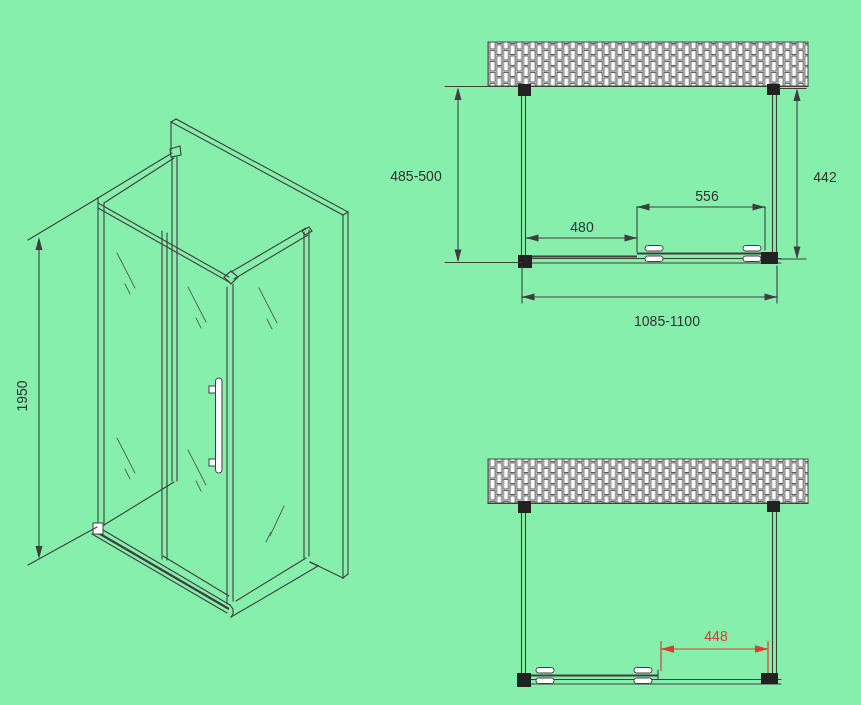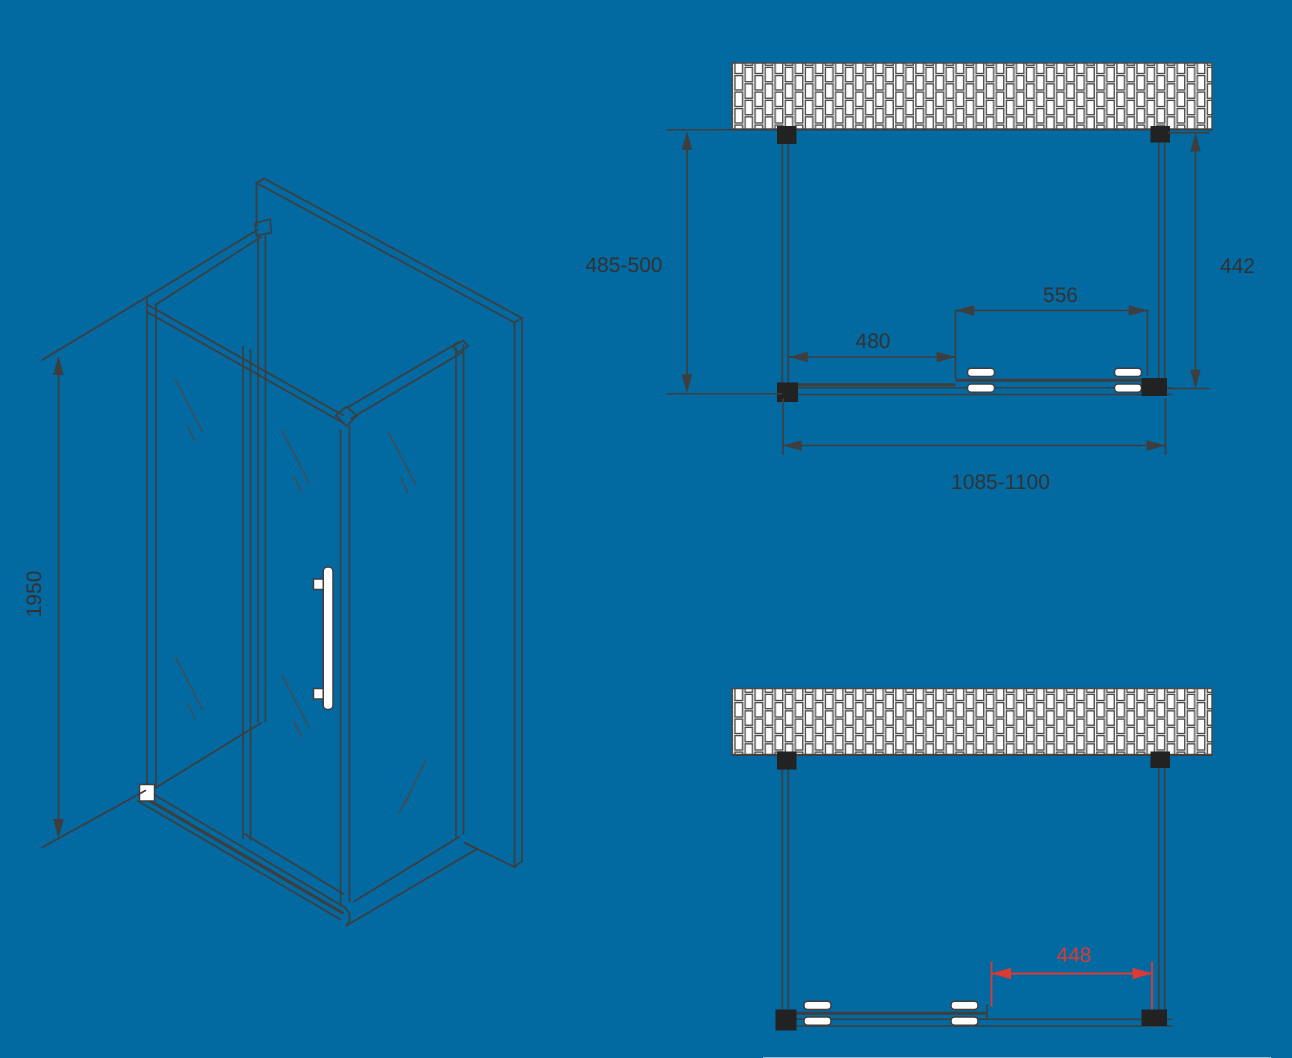--- a/index.html
+++ b/index.html
@@ -1,16 +1,16 @@
 <!DOCTYPE html>
 <html><head>
 <meta charset="utf-8">
 <style>
   html,body{margin:0;padding:0;background:#ffffff;}
-  .canvas{position:relative;width:861px;height:705px;background:#0369a1;overflow:hidden;}
+  .canvas{position:relative;width:861px;height:705px;background:#86efac;overflow:hidden;}
   svg{display:block;}
   .ln{stroke:#3e3e3e;stroke-width:1.1;fill:none;stroke-linecap:round;}
   .ln2{stroke:#3e3e3e;stroke-width:2.1;fill:none;stroke-linecap:butt;}
   .thin{stroke:#4a4a4a;stroke-width:0.9;fill:none;stroke-linecap:round;}
   .arrow{fill:#3e3e3e;stroke:none;}
   .darkfill{fill:#222222;stroke:none;}
   .whitebox{fill:#ffffff;stroke:#3e3e3e;stroke-width:1;}
   .dimtext{fill:#333333;font:14px "Liberation Sans", sans-serif;}
   .redln{stroke-width:1.2;fill:none;stroke-linecap:butt;}
   .redarrow{stroke:none;}

